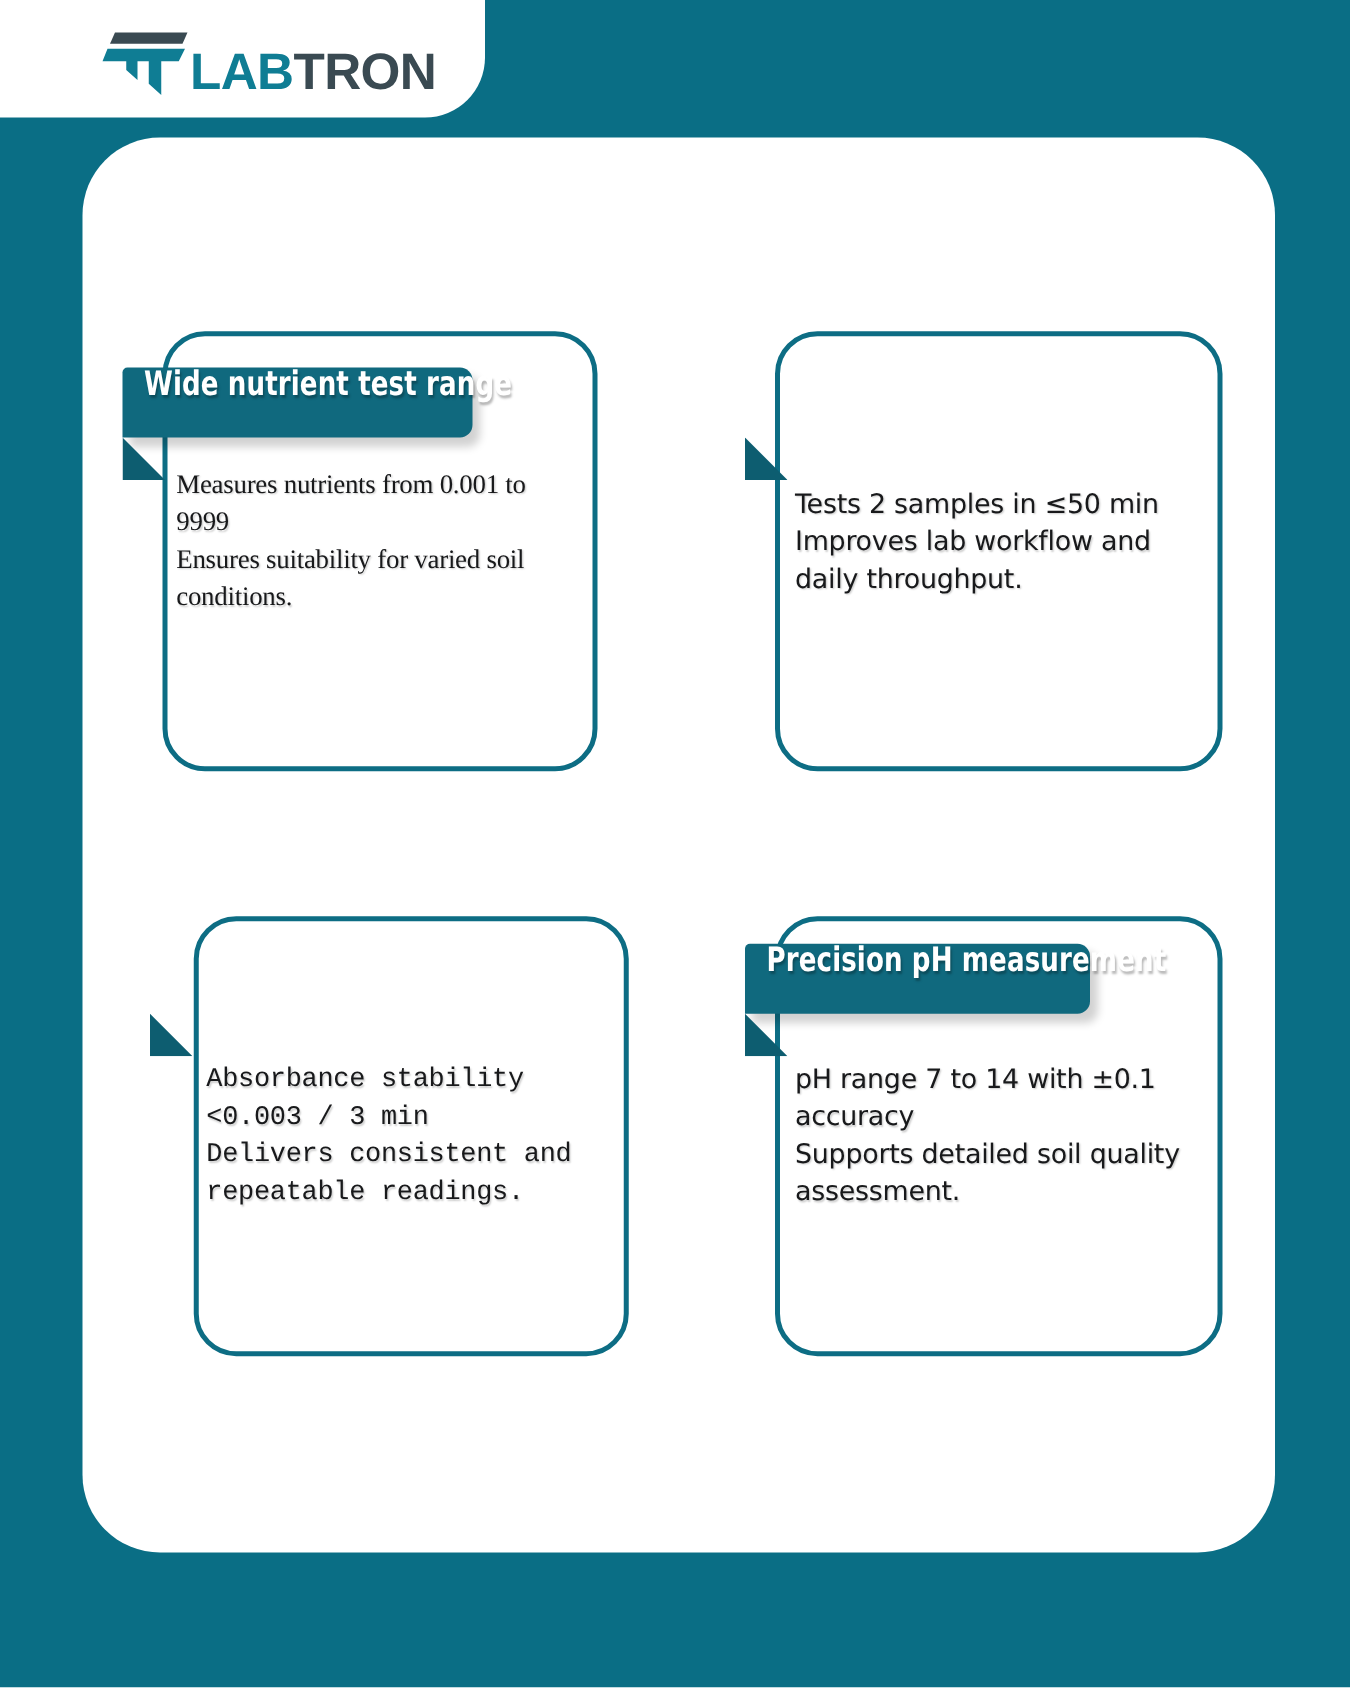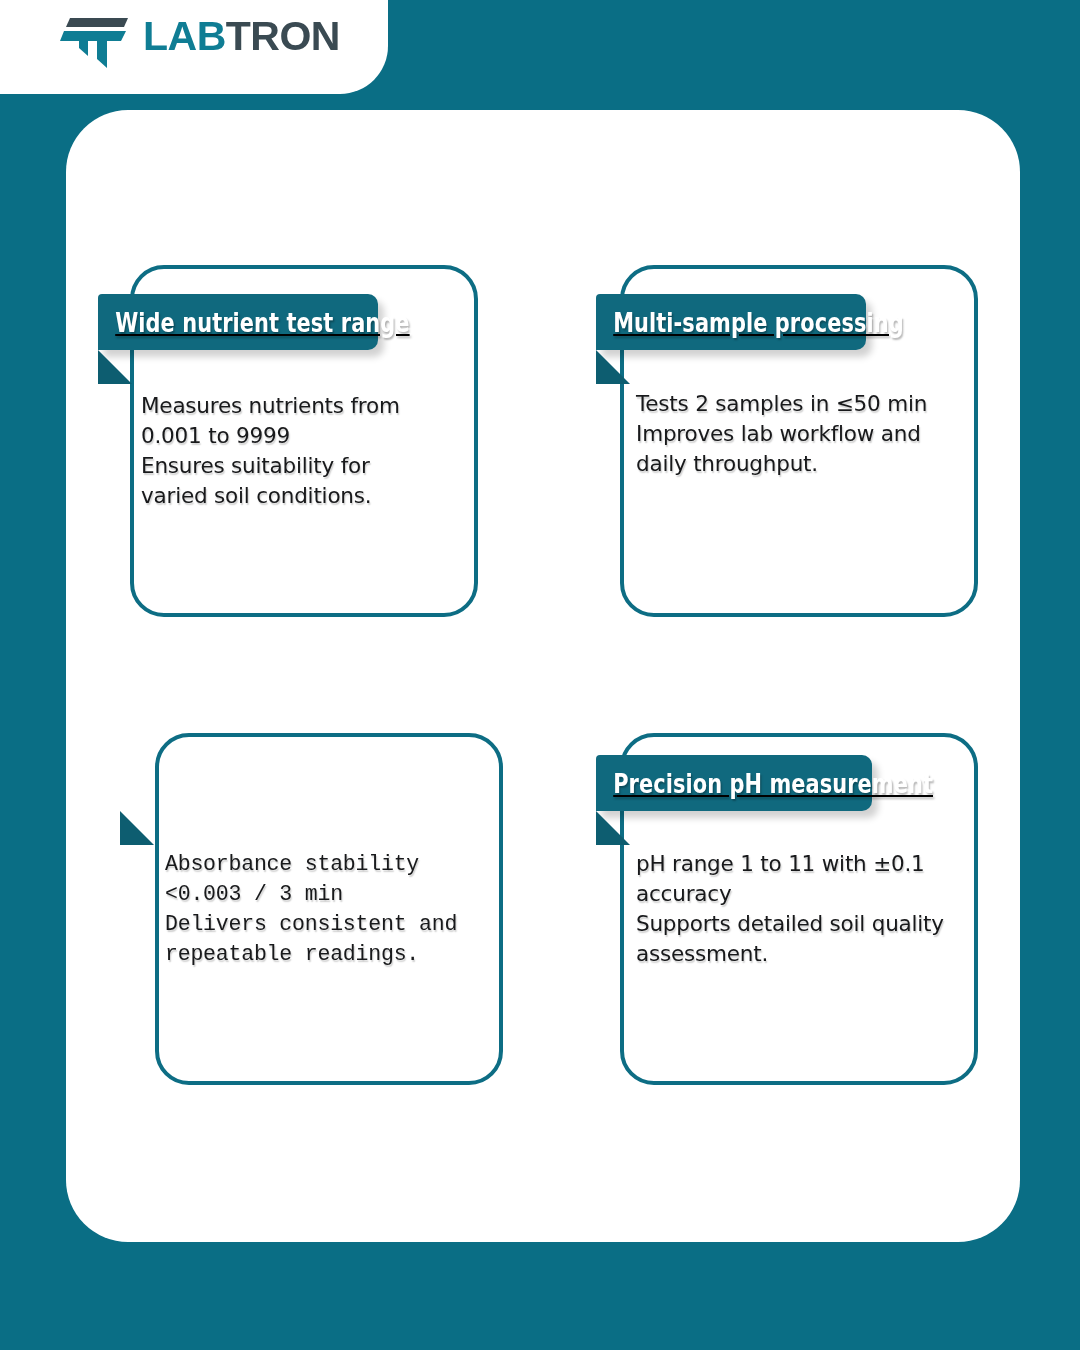--- a/index.html
+++ b/index.html
@@ -23,25 +23,24 @@
     left: 0;
     top: 0;
     width: 388px;
     height: 94px;
     background: #ffffff;
     border-bottom-right-radius: 48px;
     z-index: 5;
   }
   .logo-wrap {
     position: absolute;
-    left: 58px;
+    left: 80px;
     top: 16px;
     display: flex;
-    align-items: flex-start;
-    gap: 13px;
+    align-items: flex-end;
     height: 62px;
   }
   .logo-mark {
     width: 72px;
     height: 54px;
     display: block;
   }
   .logo-text {
     font-family: "Liberation Sans", "DejaVu Sans", sans-serif;
     font-size: 41px;
@@ -92,23 +91,22 @@
   
   .ribbon {
     position: absolute;
     z-index: 6;
     height: 56px;
     background: #10697e;
     border-top-left-radius: 4px;
     border-bottom-right-radius: 10px;
     border-top-right-radius: 10px;
     display: flex;
-    align-items: center;
+    align-items: flex-start;
     box-shadow: 6px 7px 7px rgba(0,0,0,0.18);
-    text-decoration: underline;
   }
   .ribbon-label {
     color: #ffffff;
     font-family: "Liberation Sans Narrow", "DejaVu Sans Condensed", "Liberation Sans", sans-serif;
     font-weight: 700;
     font-size: 27px;
     letter-spacing: 0.1px;
     line-height: 1;
     white-space: nowrap;
     padding: 0 26px 0 20px;
@@ -143,21 +141,21 @@
     position: absolute;
     z-index: 7;
     color: #18191b;
     font-family: "DejaVu Sans", "Liberation Sans", sans-serif;
     font-size: 21.5px;
     line-height: 1.40;
     letter-spacing: -0.2px;
     white-space: pre-line;
     text-shadow: 1px 1.5px 1.5px rgba(0,0,0,0.20);
   }
-  .body-0 { left: 141px; top: 391px; width: 300px; }
+  .body-0 { left: 141px; top: 372px; width: 300px; font-family: Liberation Serif, serif; }
   .body-1 { left: 636px; top: 389px; width: 305px; }
   .body-2 { left: 165px; top: 849px; width: 305px; font-family: Liberation Mono, monospace; }
   .body-3 { left: 636px; top: 849px; width: 312px; }
 </style>
 </head>
 <body>
 
 <div class="stage">
 
   <div class="header-strip">
@@ -180,23 +178,20 @@
     </div>
     <div class="ribbon-tail tail-0">
       <svg width="34" height="34" viewBox="0 0 34 34">
           <polygon points="0,0 34,34 0,34" fill="#0d5d70"></polygon>
         </svg>
     </div>
     <div class="card-body body-0">Measures nutrients from 0.001 to 9999
 Ensures suitability for varied soil conditions.</div>
 
     <div class="card card-1"></div>
-    <div class="ribbon ribbon-1">
-      <span class="ribbon-label">Multi-sample processing</span>
-    </div>
     <div class="ribbon-tail tail-1">
       <svg width="34" height="34" viewBox="0 0 34 34">
           <polygon points="0,0 34,34 0,34" fill="#0d5d70"></polygon>
         </svg>
     </div>
     <div class="card-body body-1">Tests 2 samples in ≤50 min
 Improves lab workflow and daily throughput.</div>
 
     <div class="card card-2"></div>
     <div class="ribbon-tail tail-2">
@@ -209,17 +204,17 @@
 
     <div class="card card-3"></div>
     <div class="ribbon ribbon-3">
       <span class="ribbon-label">Precision pH measurement</span>
     </div>
     <div class="ribbon-tail tail-3">
       <svg width="34" height="34" viewBox="0 0 34 34">
           <polygon points="0,0 34,34 0,34" fill="#0d5d70"></polygon>
         </svg>
     </div>
-    <div class="card-body body-3">pH range 1 to 11 with ±0.1 accuracy
+    <div class="card-body body-3">pH range 7 to 14 with ±0.1 accuracy
 Supports detailed soil quality assessment.</div>
 
   </div>
 </div>
 
 </body></html>

